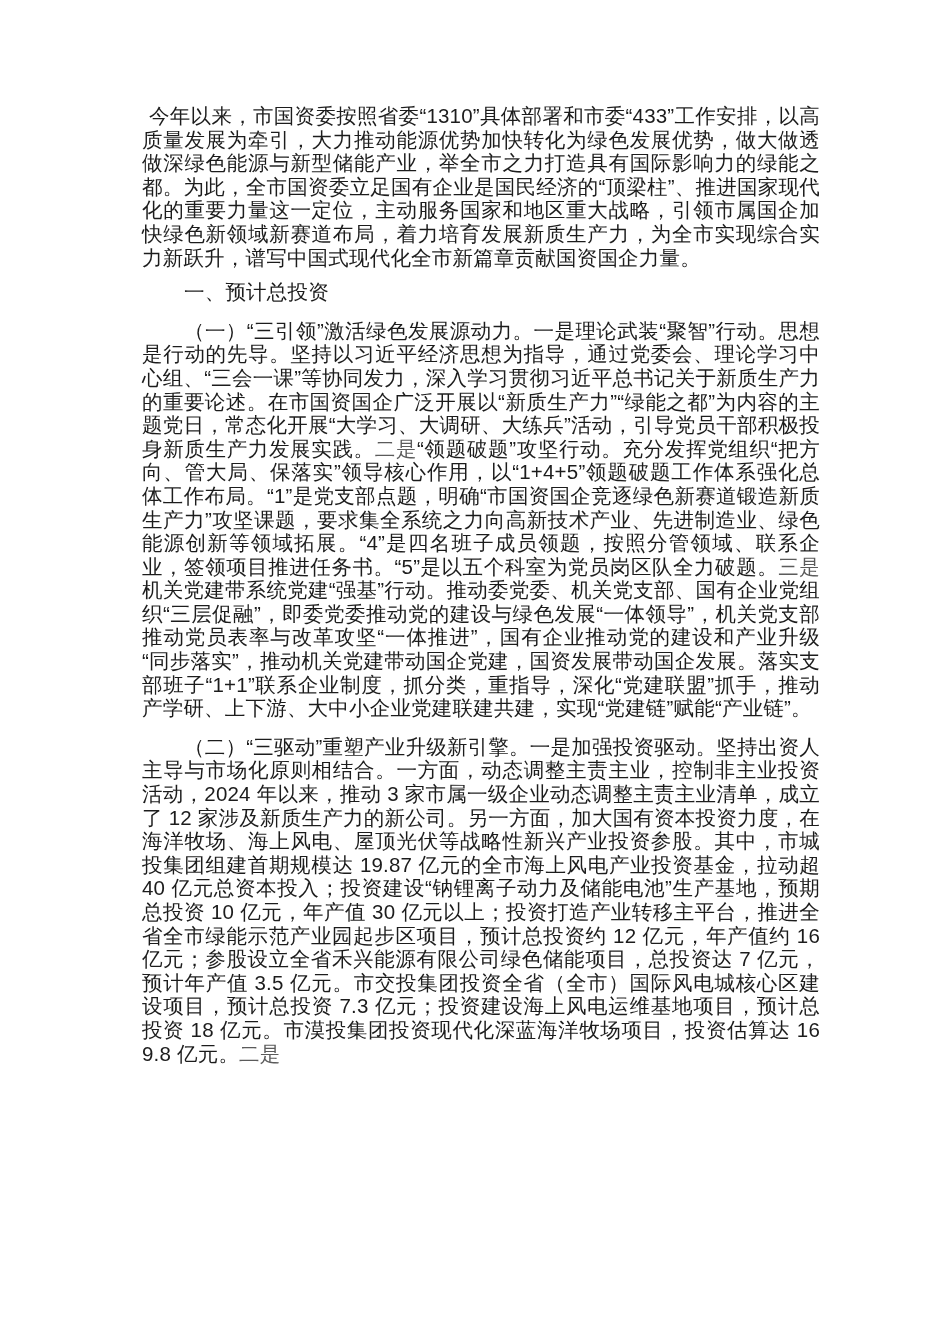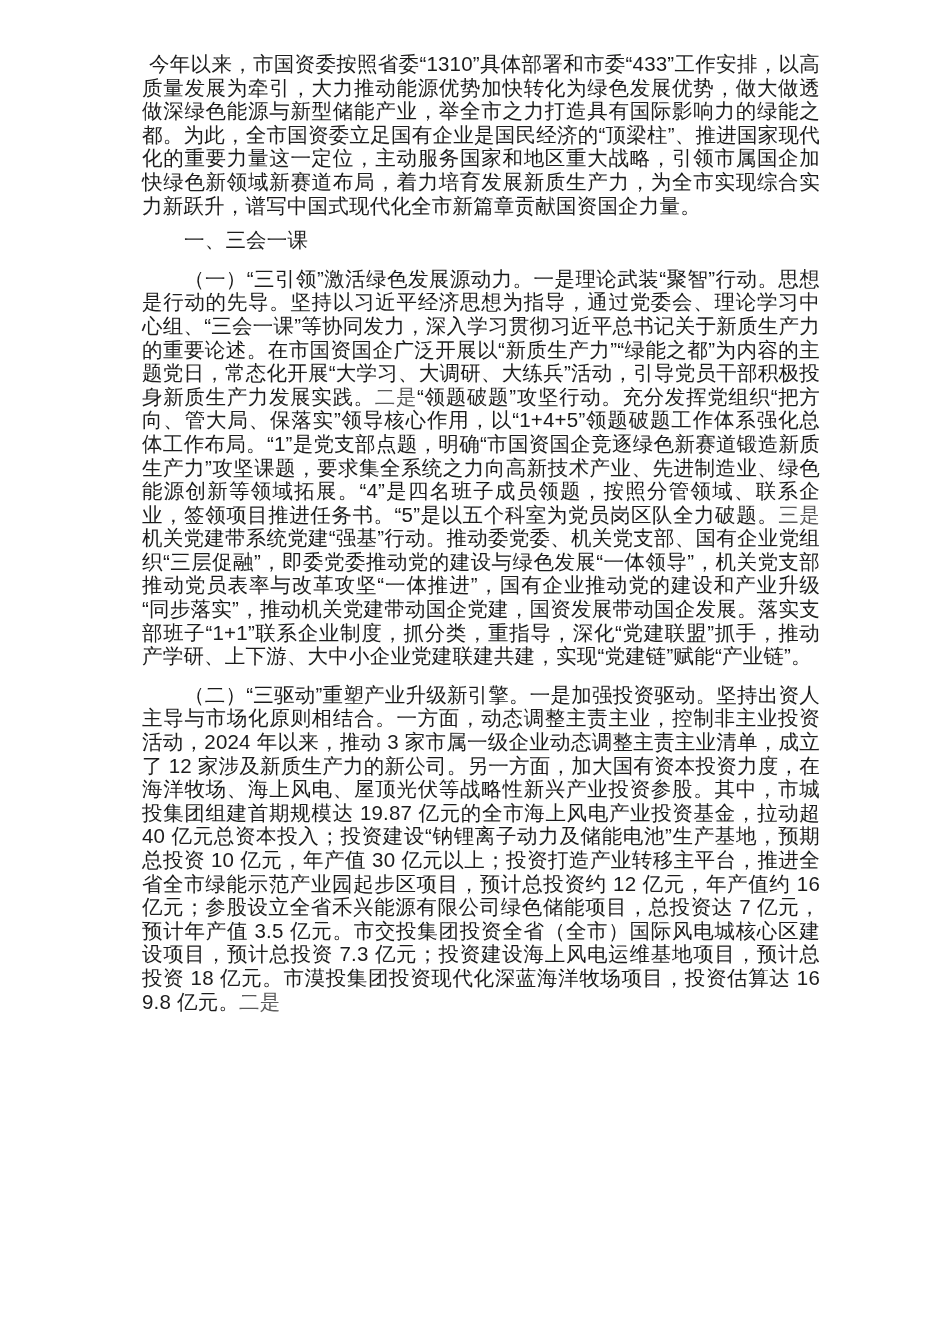--- a/index.html
+++ b/index.html
@@ -11,21 +11,21 @@
     width: 950px;
     height: 1344px;
     overflow: hidden;
     font-family: "Liberation Sans", "DejaVu Sans", sans-serif;
   }
   .page {
     box-sizing: border-box;
     width: 950px;
     height: 1344px;
     background: #ffffff;
-    padding: 52px 130px 0 142px;
+    padding: 104px 130px 0 142px;
   }
   .para {
     margin: 0 0 11px 0;
     font-size: 20.5px;
     line-height: 23.6px;
     color: #1c1c1c;
     text-align: justify;
     letter-spacing: 0.2px;
     word-break: break-all;
   }
@@ -34,18 +34,18 @@
   .indent-two  { text-indent: 42px; margin-top: 15px; }
   .heading { margin-top: 2px; margin-bottom: 11px; }
   .para span { }
 </style>
 </head>
 <body>
 
 <div class="page">
   <p class="para indent-half"><span>今年以来，市国资委按照省委“1310”具体部署和市委“433”工作安排，以高质量发展为牵引，大力推动能源优势加快转化为绿色发展优势，做大做透做深绿色能源与新型储能产业，举全市之力打造具有国际影响力的绿能之都。为此，全市国资委立足国有企业是国民经济的“顶梁柱”、推进国家现代化的重要力量这一定位，主动服务国家和地区重大战略，引领市属国企加快绿色新领域新赛道布局，着力培育发展新质生产力，为全市实现综合实力新跃升，谱写中国式现代化全市新篇章贡献国资国企力量。</span></p>
 
-  <p class="para indent-two heading"><span>一、三会一课</span></p>
+  <p class="para indent-two heading"><span>一、预计总投资</span></p>
 
   <p class="para indent-two"><span>（一）“三引领”激活绿色发展源动力。一是理论武装“聚智”行动。思想是行动的先导。坚持以习近平经济思想为指导，通过党委会、理论学习中心组、“三会一课”等协同发力，深入学习贯彻习近平总书记关于新质生产力的重要论述。在市国资国企广泛开展以“新质生产力”“绿能之都”为内容的主题党日，常态化开展“大学习、大调研、大练兵”活动，引导党员干部积极投身新质生产力发展实践。</span><span style="color: rgb(91, 91, 91);">二是</span><span>“领题破题”攻坚行动。充分发挥党组织“把方向、管大局、保落实”领导核心作用，以“1+4+5”领题破题工作体系强化总体工作布局。“1”是党支部点题，明确“市国资国企竞逐绿色新赛道锻造新质生产力”攻坚课题，要求集全系统之力向高新技术产业、先进制造业、绿色能源创新等领域拓展。“4”是四名班子成员领题，按照分管领域、联系企业，签领项目推进任务书。“5”是以五个科室为党员岗区队全力破题。</span><span style="color: rgb(91, 91, 91);">三是</span><span>机关党建带系统党建“强基”行动。推动委党委、机关党支部、国有企业党组织“三层促融”，即委党委推动党的建设与绿色发展“一体领导”，机关党支部推动党员表率与改革攻坚“一体推进”，国有企业推动党的建设和产业升级“同步落实”，推动机关党建带动国企党建，国资发展带动国企发展。落实支部班子“1+1”联系企业制度，抓分类，重指导，深化“党建联盟”抓手，推动产学研、上下游、大中小企业党建联建共建，实现“党建链”赋能“产业链”。</span></p>
 
   <p class="para indent-two"><span>（二）“三驱动”重塑产业升级新引擎。一是加强投资驱动。坚持出资人主导与市场化原则相结合。一方面，动态调整主责主业，控制非主业投资活动，2024 年以来，推动 3 家市属一级企业动态调整主责主业清单，成立了 12 家涉及新质生产力的新公司。另一方面，加大国有资本投资力度，在海洋牧场、海上风电、屋顶光伏等战略性新兴产业投资参股。其中，市城投集团组建首期规模达 19.87 亿元的全市海上风电产业投资基金，拉动超 40 亿元总资本投入；投资建设“钠锂离子动力及储能电池”生产基地，预期总投资 10 亿元，年产值 30 亿元以上；投资打造产业转移主平台，推进全省全市绿能示范产业园起步区项目，预计总投资约 12 亿元，年产值约 16 亿元；参股设立全省禾兴能源有限公司绿色储能项目，总投资达 7 亿元，预计年产值 3.5 亿元。市交投集团投资全省（全市）国际风电城核心区建设项目，预计总投资 7.3 亿元；投资建设海上风电运维基地项目，预计总投资 18 亿元。市漠投集团投资现代化深蓝海洋牧场项目，投资估算达 169.8 亿元。</span><span style="color: rgb(91, 91, 91);">二是</span></p>
 </div>
 
 </body></html>

